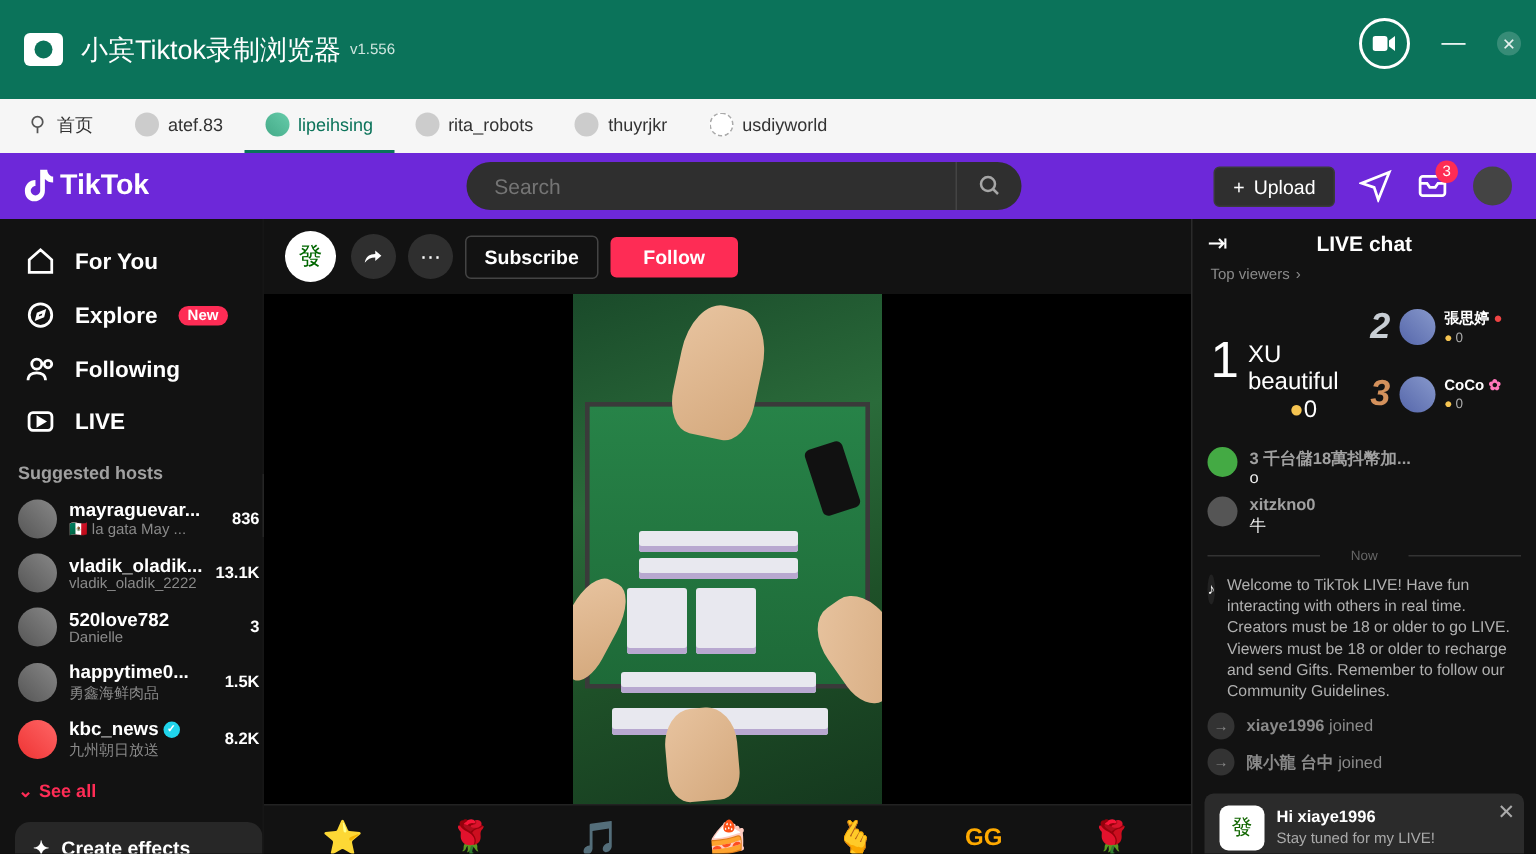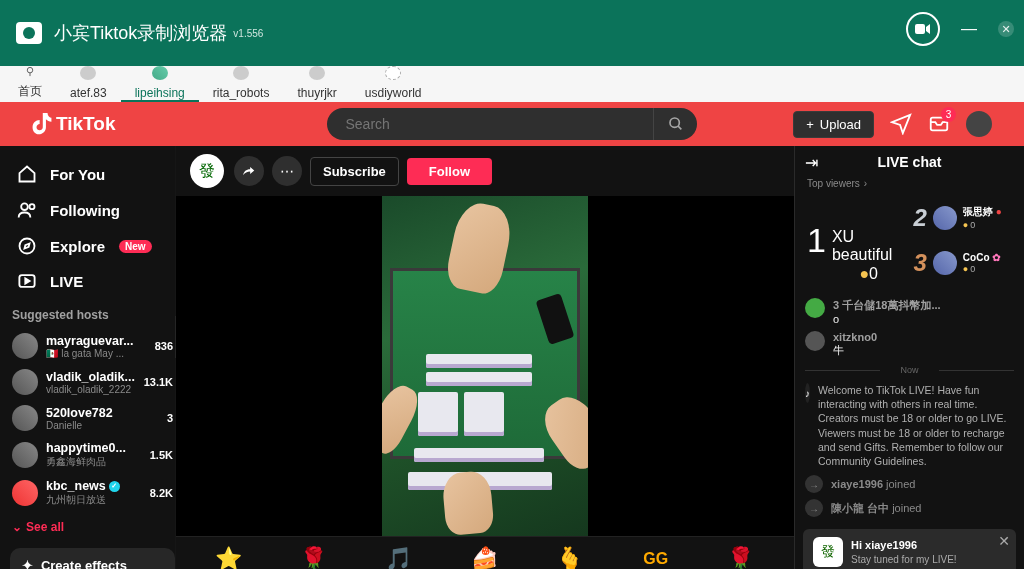--- a/index.html
+++ b/index.html
@@ -10,26 +10,26 @@
 .titlebar .app-icon::before { content:""; width:12px;height:12px;border-radius:50%;background:#0b735a;}
 .titlebar .app-title { font-size: 18px; color: #fff; font-weight: 400; }
 .titlebar .app-version { font-size: 10px; color: #cfe6df; margin-left: 6px; }
 .titlebar .right { position: absolute; right: 10px; top: 12px; display: flex; align-items: center; gap: 22px; }
 .titlebar .rec-btn { width: 34px; height: 34px; border: 2px solid #fff; border-radius: 50%; display:flex;align-items:center;justify-content:center; }
 .titlebar .rec-btn svg { fill:#fff; }
 .titlebar .win-btn { width: 14px; height: 14px; color:#fff; font-size:16px; display:flex;align-items:center;justify-content:center;}
 .titlebar .win-close { width:16px;height:16px;border-radius:50%;background:#fff3;opacity:.9;display:flex;align-items:center;justify-content:center;font-size:11px;}
 
 .tabbar { height: 36px; background: #f6f6f6; display: flex; align-items: center; padding: 0 4px; }
-.tabbar .tab { display: flex; align-items: center; gap: 6px; padding: 0 14px; height: 100%; font-size: 12px; color: #333; cursor: pointer; border-bottom: 2px solid transparent; flex-direction: column; }
+.tabbar .tab { display: flex; align-items: center; gap: 6px; padding: 0 14px; height: 100%; font-size: 12px; color: #333; cursor: pointer; border-bottom: 2px solid transparent; }
 .tabbar .tab.active { border-bottom: 2px solid #0b735a; color: #0b735a; font-weight: 500; }
 .tabbar .tab .tabicon { width: 16px; height: 16px; border-radius: 50%; background: #ccc; display:inline-block; }
 .tabbar .tab .homeicon { width:14px;height:14px; }
 
-.topnav { height: 44px; background: #ef4444; display: flex; align-items: center; padding: 0 32px; gap: 12px; }
+.topnav { height: 44px; background: #6d28d9; display: flex; align-items: center; padding: 0 16px; gap: 12px; }
 .topnav .logo { display:flex;align-items:center;gap:4px;font-weight:700;font-size:19px; }
 .topnav .search-wrap { flex: 0 0 auto; margin-left: 200px; display: flex; align-items: center; background: #2f2f2f; border-radius: 50px; height: 32px; width: 370px; }
 .topnav .search-wrap input { background: transparent; border: none; outline: none; color: #a6a6a6; font-size: 14px; padding-left: 18px; flex: 1; }
 .topnav .search-btn { width: 44px; height: 32px; display:flex;align-items:center;justify-content:center; border-left:1px solid #444; }
 .topnav .right-tools { margin-left: auto; display: flex; align-items: center; gap: 16px; }
 .topnav .upload-btn { background: #2f2f2f; border: 1px solid #3a3a3a; color: #fff; padding: 5px 12px; border-radius: 4px; font-size: 13px; display:flex;align-items:center;gap:6px;}
 .topnav .icon-btn { width: 22px; height: 22px; display:flex;align-items:center;justify-content:center; position:relative;}
 .topnav .badge { position:absolute; top:-6px; right:-6px; background:#fe2c55; color:#fff; font-size:10px; border-radius:50%; width:15px; height:15px; display:flex;align-items:center;justify-content:center;}
 .topnav .avatar { width: 26px; height: 26px; border-radius: 50%; background: #444; }
 
@@ -212,36 +212,36 @@
         <span class="nicon">
           <svg width="20" height="20" viewBox="0 0 24 24" fill="none" stroke="#fff" stroke-width="2.2">
             <path d="M3 11 L12 3 L21 11 V21 H3 Z"></path>
           </svg>
         </span>
         <span>For You</span>
       </div>
     <div class="nav-item">
         <span class="nicon">
           <svg width="20" height="20" viewBox="0 0 24 24" fill="none" stroke="#fff" stroke-width="2.2">
+            <circle cx="12" cy="12" r="9"></circle>
+            <path d="M15 9 L10 11 L9 15 L14 13 Z"></path>
+          </svg>
+        </span>
+        <span>Explore</span>
+        <span class="pill">New</span>
+      </div>
+    <div class="nav-item">
+        <span class="nicon">
+          <svg width="20" height="20" viewBox="0 0 24 24" fill="none" stroke="#fff" stroke-width="2.2">
             <circle cx="9" cy="8" r="4"></circle>
             <path d="M2 21c0-4 3-6 7-6s7 2 7 6"></path>
             <circle cx="18" cy="8" r="3"></circle>
           </svg>
         </span>
         <span>Following</span>
-      </div>
-    <div class="nav-item">
-        <span class="nicon">
-          <svg width="20" height="20" viewBox="0 0 24 24" fill="none" stroke="#fff" stroke-width="2.2">
-            <circle cx="12" cy="12" r="9"></circle>
-            <path d="M15 9 L10 11 L9 15 L14 13 Z"></path>
-          </svg>
-        </span>
-        <span>Explore</span>
-        <span class="pill">New</span>
       </div>
     <div class="nav-item">
         <span class="nicon">
           <svg width="22" height="18" viewBox="0 0 26 20" fill="none" stroke="#fff" stroke-width="2.2">
             <rect x="4" y="3" width="18" height="14" rx="3"></rect>
             <path d="M11 7v6l5-3z" fill="#fff"></path>
           </svg>
         </span>
         <span>LIVE</span>
       </div>

